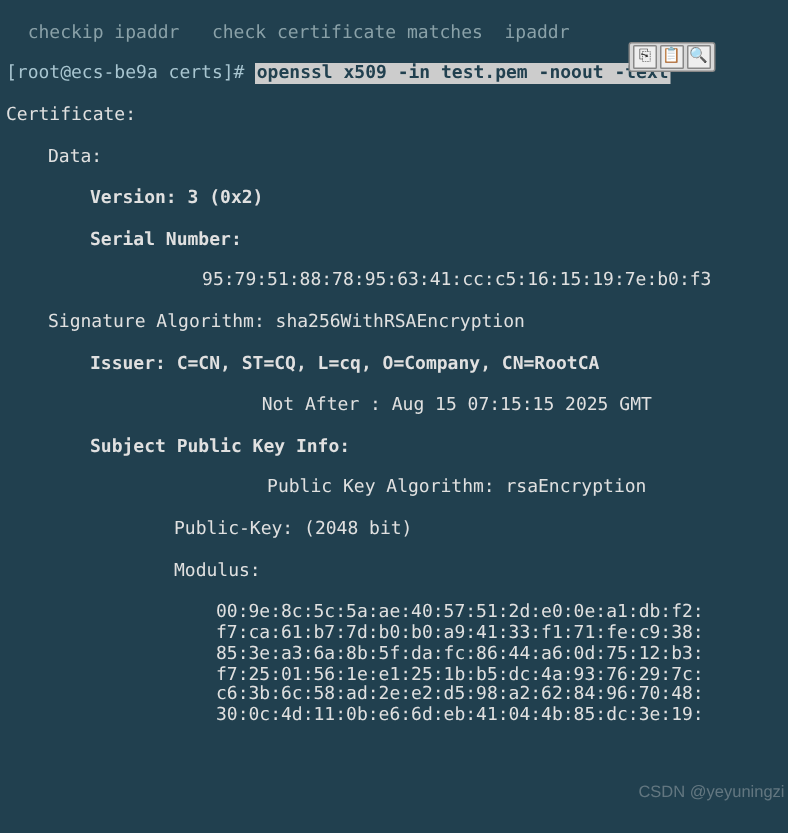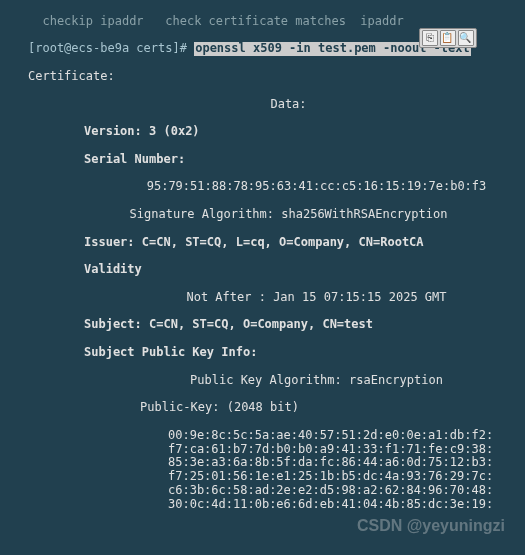--- a/index.html
+++ b/index.html
@@ -50,54 +50,52 @@
     align-items: center;
     justify-content: center;
     color: #333;
     padding: 0;
     margin: 0 1px;
     border-radius: 1px;
     cursor: pointer;
   }
   .watermark {
     position: absolute;
-    right: 20px;
+    right: 2px;
     bottom: 20px;
     color: rgba(220,220,220,0.35);
-    font-size: 16px;
+    font-size: 11px;
     font-family: sans-serif;
-    font-weight: bold;
   }
   .l0 { padding-left: 0; }
-  .l1 { padding-left: 28px; text-align: center; }
+  .l1 { padding-left: 28px; }
   .l2 { padding-left: 56px; font-weight: bold; }
   .l3 { padding-left: 84px; text-align: center; }
   .l4 { padding-left: 112px; }
   .l5 { padding-left: 140px; }
-  .line { display: block; margin-left: 24px; }
+  .line { display: block; }
 </style>
 </head>
 <body>
 
 <div class="terminal">
 <span class="line faded l0">  checkip ipaddr   check certificate matches  ipaddr</span>
 <span class="line l0"><span class="prompt">[root@ecs-be9a certs]#</span> <span class="cmd-bg">openssl x509 -in test.pem -noout -text</span></span>
 <span class="line l0">Certificate:</span>
 <span class="line l1">Data:</span>
 <span class="line l2">Version: 3 (0x2)</span>
 <span class="line l2">Serial Number:</span>
 <span class="line l3">95:79:51:88:78:95:63:41:cc:c5:16:15:19:7e:b0:f3</span>
 <span class="line l1">Signature Algorithm: sha256WithRSAEncryption</span>
 <span class="line l2">Issuer: C=CN, ST=CQ, L=cq, O=Company, CN=RootCA</span>
-<span class="line l2">Validity</span>
-<span class="line l3">Not After : Jan 15 07:15:15 2025 GMT</span>
-<span class="line l2">Subject: C=CN, ST=CQ, O=Company, CN=test</span>
+<span class="line l3">Not After : Aug 15 07:15:15 2025 GMT</span>
 <span class="line l2">Subject Public Key Info:</span>
 <span class="line l3">Public Key Algorithm: rsaEncryption</span>
 <span class="line l4">Public-Key: (2048 bit)</span>
+<span class="line l4">Modulus:</span>
 <span id="modlines"><span class="line l5">00:9e:8c:5c:5a:ae:40:57:51:2d:e0:0e:a1:db:f2:</span><span class="line l5">f7:ca:61:b7:7d:b0:b0:a9:41:33:f1:71:fe:c9:38:</span><span class="line l5">85:3e:a3:6a:8b:5f:da:fc:86:44:a6:0d:75:12:b3:</span><span class="line l5">f7:25:01:56:1e:e1:25:1b:b5:dc:4a:93:76:29:7c:</span><span class="line l5">c6:3b:6c:58:ad:2e:e2:d5:98:a2:62:84:96:70:48:</span><span class="line l5">30:0c:4d:11:0b:e6:6d:eb:41:04:4b:85:dc:3e:19:</span></span>
 
 
 
 
 
 
 </div>
 
 <div class="toolbar">

